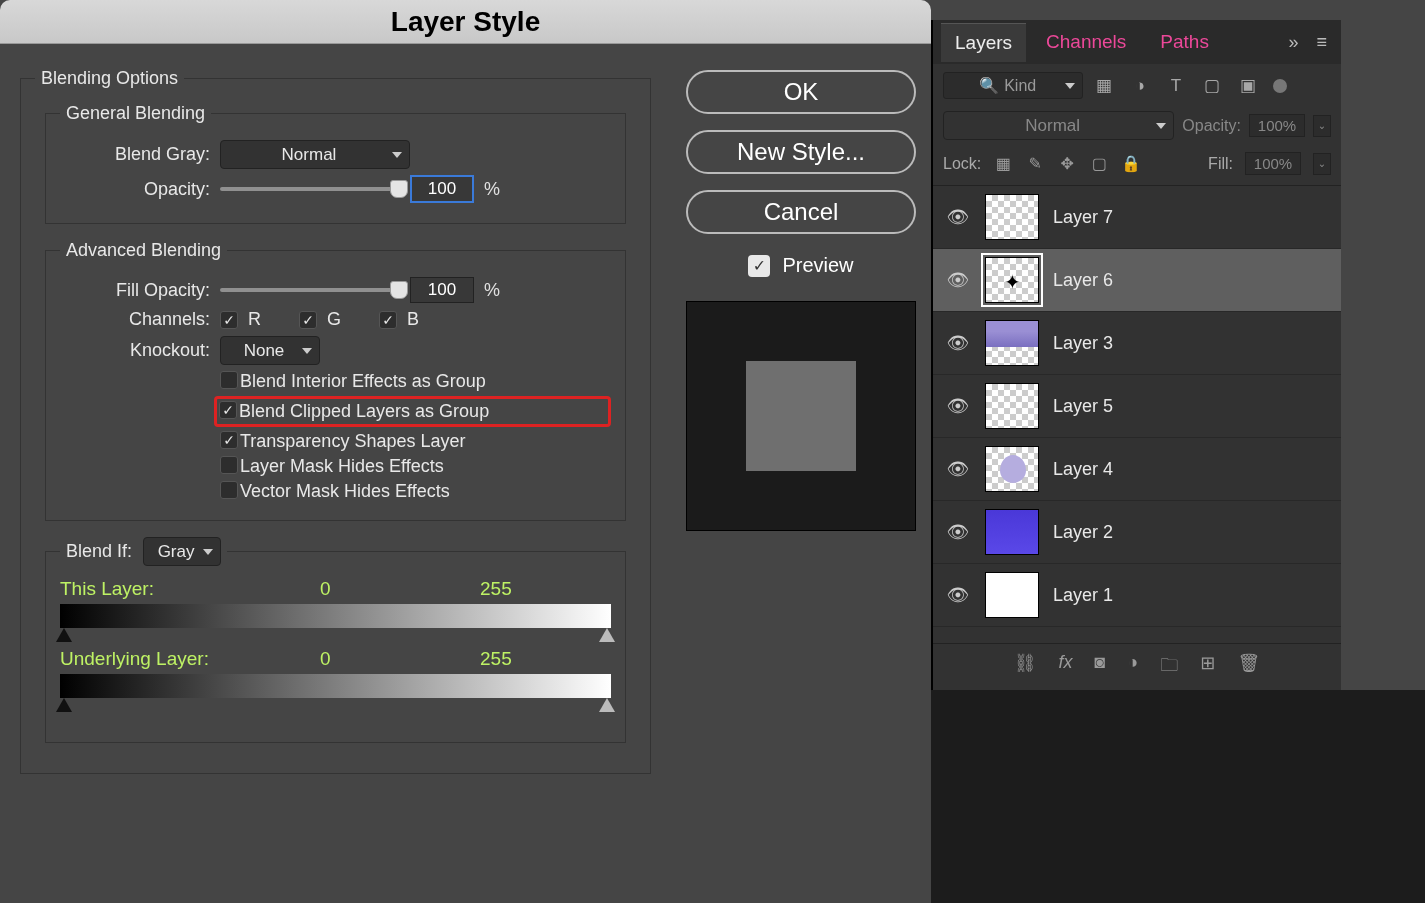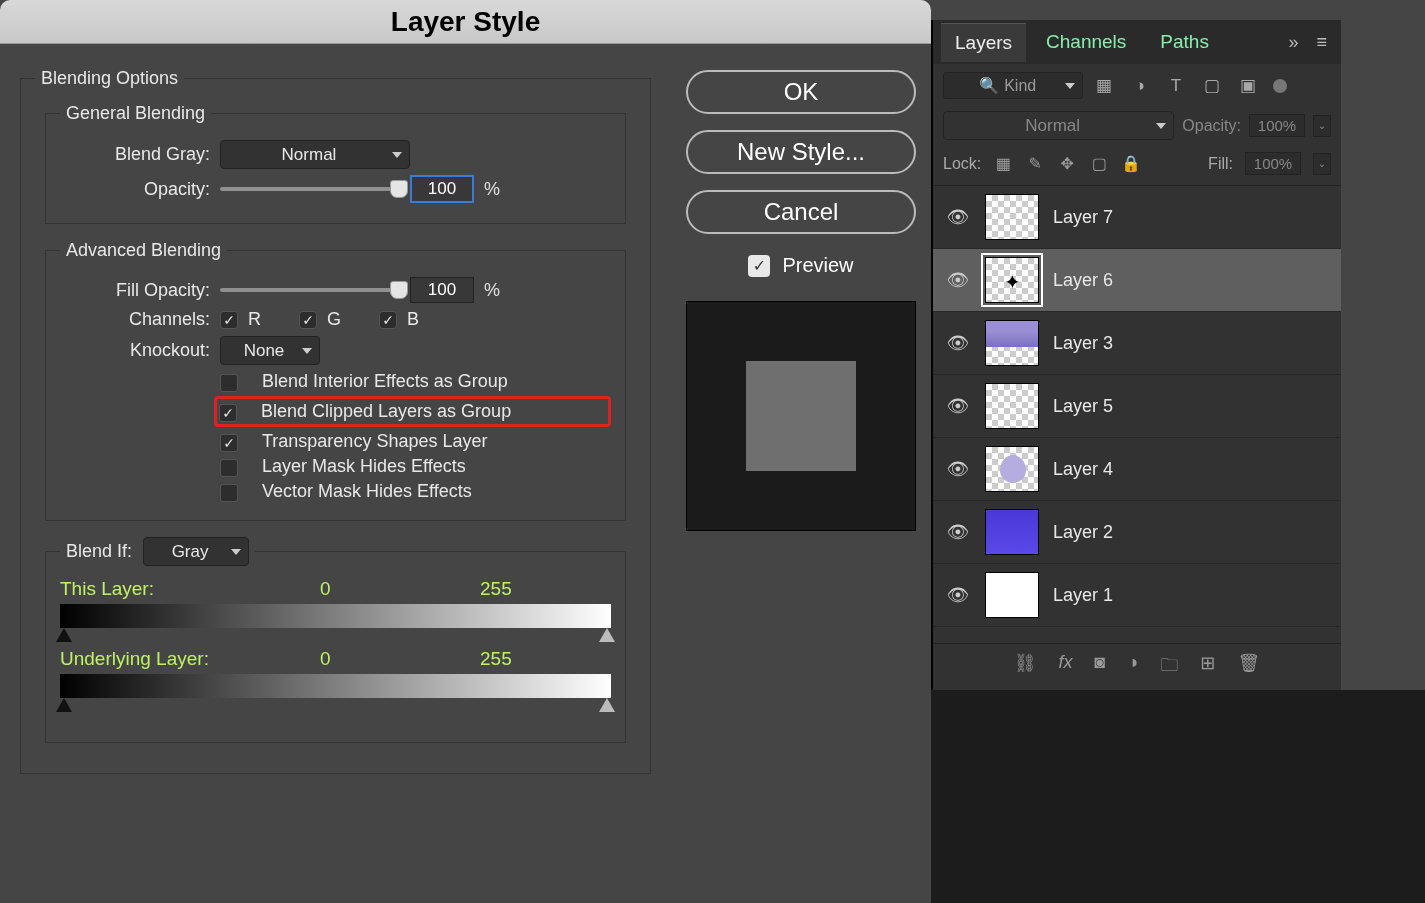--- a/index.html
+++ b/index.html
@@ -22,39 +22,39 @@
 
 .slider { flex: 1; height: 4px; background: #909090; border-radius: 2px; position: relative; max-width: 180px; }
 .slider .thumb { position: absolute; right: -8px; top: -7px; width: 18px; height: 18px; background: #e5e5e5; border-radius: 3px 3px 7px 7px; border: 1px solid #999; }
 .numbox { width: 64px; background: #383838; border: 2px solid #3a7ad9; color: #fff; font-size: 17px; padding: 2px 6px; text-align: center; }
 .numbox.plain { border: 1px solid #222; }
 .unit { font-size: 18px; color: #e0e0e0; }
 
 .chk { width: 18px; height: 18px; background: #2d2d2d; border: 1px solid #555; border-radius: 3px; display: inline-flex; align-items: center; justify-content: center; color: #e8e8e8; font-size: 14px; flex-shrink: 0; }
 .chk.on::before { content:"✓"; }
 .chklabel { font-size: 18px; color: #e8e8e8; }
-.optrow { display: flex; align-items: flex-end; gap: 24px; margin: 4px 0 4px 160px; }
+.optrow { display: flex; align-items: flex-start; gap: 2px; margin: 4px 0 4px 160px; }
 .highlighted { border: 3px solid #d22; border-radius: 4px; padding: 2px 6px 2px 2px; margin-left: 154px; }
 
 .blendif-strip { height: 24px; background: linear-gradient(to right, #000, #fff); position: relative; margin: 2px 0 20px 0; }
 .tri { position: absolute; bottom: -14px; width: 0; height: 0; border-left: 8px solid transparent; border-right: 8px solid transparent; border-bottom: 14px solid #bbb; }
 .tri.dark { border-bottom-color: #111; }
 .valrow { display: flex; gap: 100px; margin: 2px 0 4px 0; }
 .valrow span { color: #bef264; font-size: 19px; min-width: 160px; }
 
 .btn-pill { width: 230px; height: 44px; border-radius: 22px; background: #454545; border: 2px solid #bbb; color: #fff; font-size: 24px; display: flex; align-items: center; justify-content: center; cursor: pointer; }
 .preview-check { display: flex; align-items: center; gap: 12px; color: #fff; font-size: 20px; margin-top: 4px; }
 .preview-chk { width: 22px; height: 22px; background: #e8e8e8; border-radius: 4px; display: flex; align-items: center; justify-content: center; color: #333; font-size: 16px; }
 .preview-box { width: 230px; height: 230px; background: #1b1b1b; border: 1px solid #000; display: flex; align-items: center; justify-content: center; margin-top: 8px; }
 .preview-inner { width: 110px; height: 110px; background: #6f6f6f; }
 
 
 .panel { width: 410px; height: 670px; background: #323232; border-left: 2px solid #000; display: flex; flex-direction: column; margin-top: 20px; }
 .panel-tabs { display: flex; align-items: center; background: #2a2a2a; height: 44px; padding: 0 8px; gap: 6px; }
-.ptab { padding: 8px 14px; color: #86efac; font-size: 19px; cursor: pointer; }
+.ptab { padding: 8px 14px; color: #ec4899; font-size: 19px; cursor: pointer; }
 .ptab.active { background: #3a3a3a; color: #eee; border-top: 1px solid #555; }
 .panel-tabs .spacer { flex: 1; }
 .panel-icn { color: #bbb; font-size: 18px; padding: 0 6px; cursor: pointer; }
 
 .panel-row1 { display: flex; align-items: center; padding: 8px 10px; gap: 10px; }
 .kind { background: #2c2c2c; border: 1px solid #222; border-radius: 3px; color: #9a9a9a; font-size: 16px; padding: 4px 18px 4px 8px; width: 140px; }
 .filter-icons { display: flex; gap: 14px; align-items: center; }
 .ficon { width: 22px; height: 22px; color: #a8a8a8; display: flex; align-items: center; justify-content: center; font-size: 17px; }
 .dot { width: 14px; height: 14px; border-radius: 50%; background: #777; }
 
@@ -168,21 +168,21 @@
           <div class="optrow">
             <span class="chk"></span>
             <span class="chklabel">Vector Mask Hides Effects</span>
           </div>
         </fieldset>
 
         <fieldset style="padding-bottom:24px">
           <legend>
             <span>Blend If:</span>
             <span class="select-wrap" style="margin-left:6px">
-              <select style="width:106px">
+              <select style="width:78px">
                 <option>Gray</option>
               </select>
             </span>
           </legend>
           <div class="valrow">
             <span>This Layer:</span>
             <span style="min-width:60px">0</span>
             <span style="min-width:60px">255</span>
           </div>
           <div class="blendif-strip">

